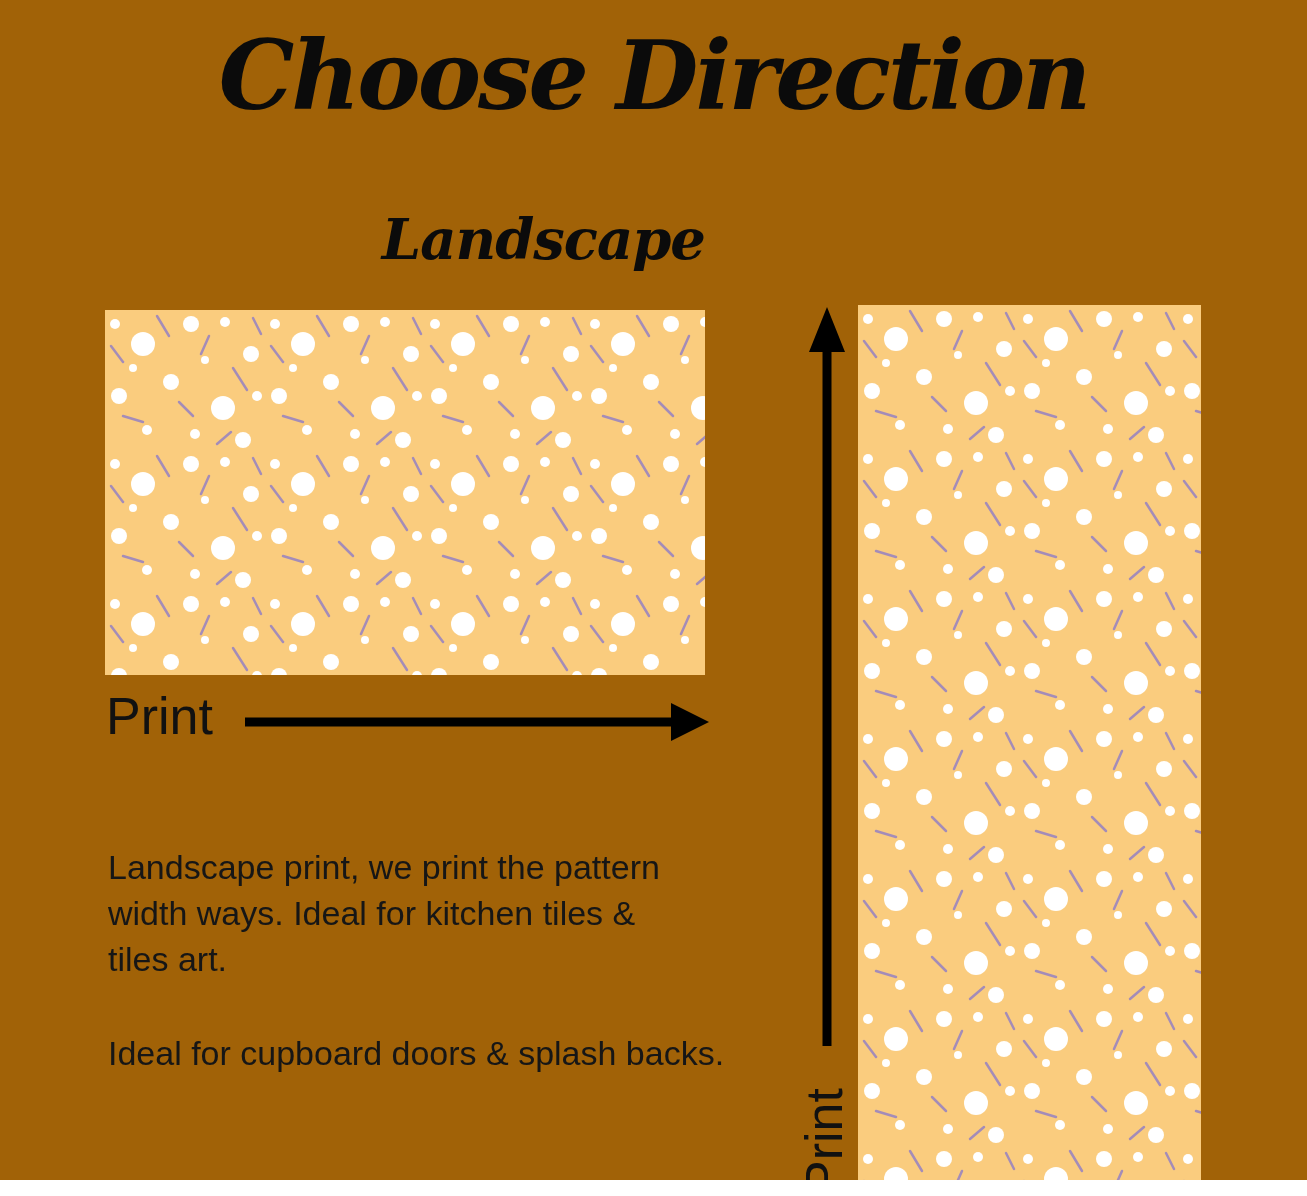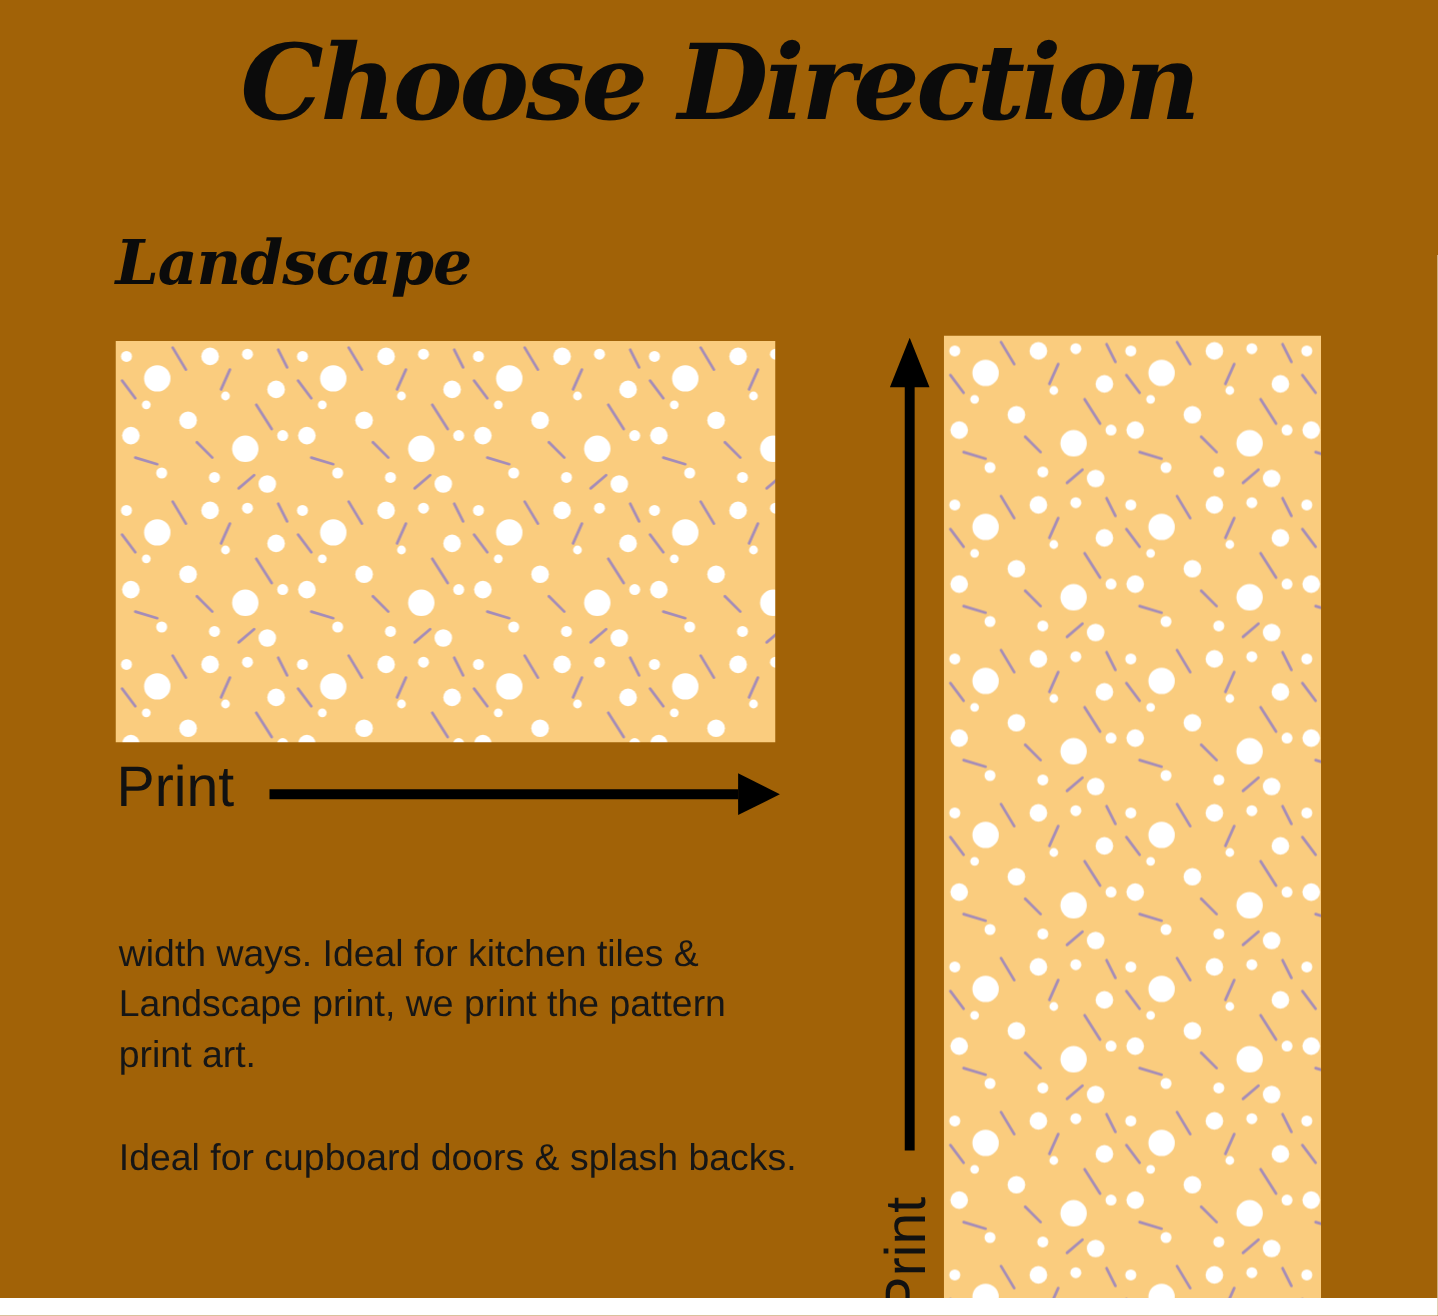--- a/index.html
+++ b/index.html
@@ -11,21 +11,21 @@
   .script {
     font-family:"DejaVu Serif", serif;
     font-style:italic; font-weight:bold; color:#0b0b0b;
   }
   .page-title {
     position:absolute; top:20px; left:0; width:100%;
     text-align:center; font-size:95px; letter-spacing:-3px;
     white-space:nowrap;
   }
   .swatch-heading {
-    position:absolute; top:206px; text-align:left;
+    position:absolute; top:206px; text-align:right;
     font-size:56px; letter-spacing:-1px; white-space:nowrap;
   }
   .heading-landscape { left:105px; width:600px; }
   .heading-portrait  { left:858px; width:343px; }
 
   .swatch { position:absolute; display:block; }
   .swatch-landscape { left:105px; top:310px; }
   .swatch-portrait  { left:858px; top:305px; }
 
   .print-label-h {
@@ -93,23 +93,23 @@
     <rect width="600" height="365" fill="url(#pat-l)"></rect>
   </svg>
 
   <div class="print-label-h">Print</div>
   <svg class="arrow-h" width="467" height="44">
     <line x1="2" y1="22" x2="428" y2="22" stroke="#000000" stroke-width="9"></line>
     <polygon points="428,3 428,41 466,22" fill="#000000"></polygon>
   </svg>
 
   <div class="para para-landscape">
+    <div>Landscape print, we print the pattern</div>
     <div>width ways. Ideal for kitchen tiles &amp;</div>
-    <div>Landscape print, we print the pattern</div>
-    <div>print art.</div>
+    <div>tiles art.</div>
   </div>
   <div class="para para-portrait">
     <div>Ideal for cupboard doors &amp; splash backs.</div>
   </div>
 
   <svg class="arrow-v" width="44" height="742">
     <polygon points="22,1 4,46 40,46" fill="#000000"></polygon>
     <line x1="22" y1="44" x2="22" y2="740" stroke="#000000" stroke-width="9"></line>
   </svg>
   <div class="print-label-v">Print</div>

